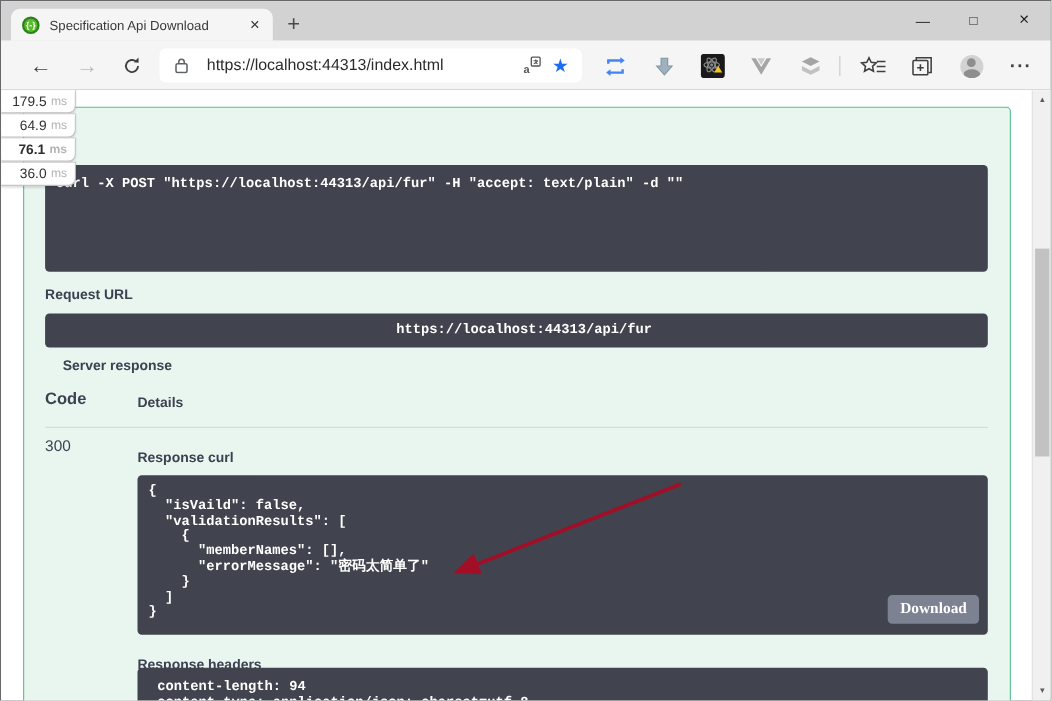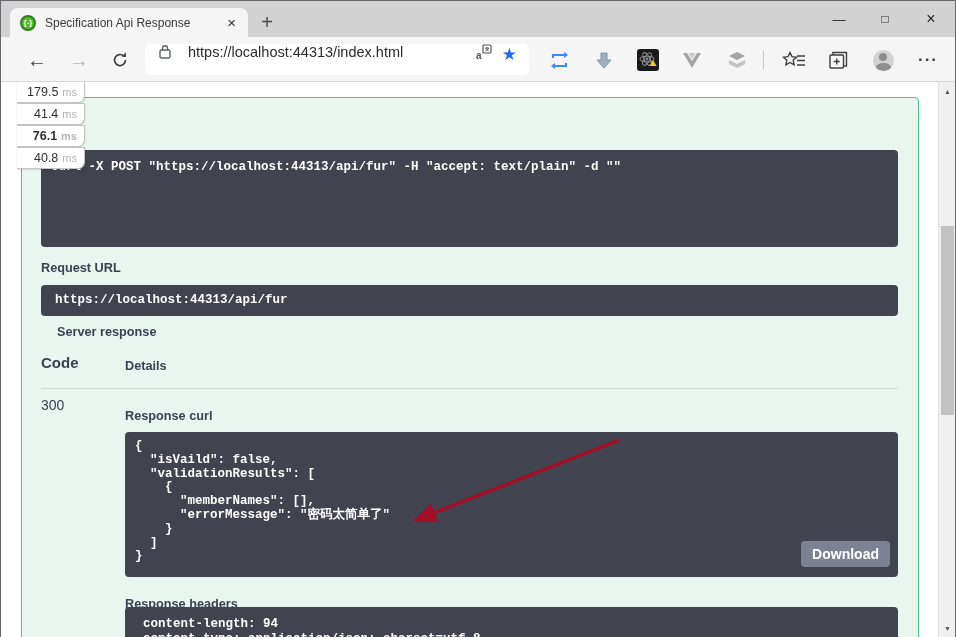--- a/index.html
+++ b/index.html
@@ -26,21 +26,21 @@
   .win-btn.max { font-size:12px; }
   .win-btn.close { font-size:16px; }
 
   
   .toolbar { position:absolute; left:1px; top:37px; width:954px; height:45px; background:#f5f5f5;
              border-bottom:1px solid #d6d6d6; }
   .nav-btn { position:absolute; top:9px; width:28px; height:28px; display:flex; align-items:center;
              justify-content:center; font-size:20px; color:#3f3f3f; }
   .nav-btn.disabled { color:#b8b8b8; }
   .addressbar { position:absolute; left:144px; top:7px; width:384px; height:31px; background:#fff;
-                border-radius:6px; display:flex; align-items:flex-start; }
+                border-radius:6px; display:flex; align-items:center; }
   .lock { margin-left:14px; flex:0 0 12px; }
   .url-text { font-size:14.5px; color:#2b2b2b; margin-left:17px; flex:1 1 auto; white-space:nowrap;
               overflow:hidden; }
   .addr-icon { flex:0 0 auto; margin-right:10px; display:flex; align-items:center; justify-content:center; }
   .fav-star { color:#1b6ef3; font-size:17px; margin-right:12px; }
   .ext-icon { position:absolute; top:11px; width:24px; height:24px; display:flex; align-items:center;
               justify-content:center; }
   .toolbar-sep { position:absolute; left:762px; top:14px; width:1px; height:18px; background:#c9c9c9; }
   .avatar { width:21px; height:21px; border-radius:50%; background:#d2d2d2; position:relative; overflow:hidden; }
   .avatar .head { position:absolute; left:6.5px; top:3.5px; width:8px; height:8px; border-radius:50%; background:#8e8e8e; }
@@ -50,39 +50,39 @@
   
   .content { position:absolute; left:1px; top:82px; width:954px; height:555px; background:#fff; overflow:hidden; }
   .opblock { position:absolute; left:20px; top:15px; width:898px; height:560px; background:#e9f6ef;
              border:1px solid #53c08c; border-radius:4px; }
   .codeblock { position:absolute; background:#41444e; border-radius:4px; }
   .codeblock pre { font-family:"Liberation Mono", monospace; font-weight:bold; color:#fff;
                    font-size:12.5px; line-height:13.8px; }
   .curl-block { left:40px; top:68px; width:857px; height:97px; }
   .curl-block pre { padding:11px 10px 0 10px; white-space:pre-wrap; word-break:break-all; }
   .section-label { position:absolute; font-size:12.7px; font-weight:bold; color:#3b4151; }
-  .url-block { left:40px; top:203px; width:857px; height:31px; }
+  .url-block { left:40px; top:203px; width:857px; height:31px;text-align:center; }
   .url-block pre { padding:9px 0 0 14px; }
   .code-header { position:absolute; left:40px; top:272px; font-size:15px; font-weight:bold; color:#3b4151; }
   .details-header { position:absolute; left:124px; top:277px; font-size:12.7px; font-weight:bold; color:#3b4151; }
   .table-sep { position:absolute; left:40px; top:306px; width:857px; height:1px; background:#d4d7da; }
   .status-code { position:absolute; left:40px; top:315px; font-size:14px; color:#3b4151; }
   .body-block { left:124px; top:350px; width:773px; height:145px; }
   .body-block pre { padding:8px 0 0 10px; }
   .download-btn { position:absolute; right:8px; bottom:10px; background:#7d8293; color:#fff;
                   font-size:14px; font-weight:bold; padding:5px 11px; border-radius:4px; border:none;
-                  font-family:Liberation Sans, sans-serif; }
+                  font-family:Liberation Serif, serif; }
   .headers-block { left:124px; top:525px; width:773px; height:110px; border-radius:4px 4px 0 0; }
   .headers-block pre { padding:10px 0 0 18px; line-height:15px; }
 
   
   .timing-box { position:absolute; left:0; width:68px; height:22px; background:#fff;
                 border:1px solid #c3c3c3; border-left:none; border-radius:0 0 7px 0;
                 display:flex; align-items:center; justify-content:flex-end; padding-right:7px;
-                box-shadow:0 1px 2px rgba(0,0,0,.12); z-index:6;margin-left:16px; }
+                box-shadow:0 1px 2px rgba(0,0,0,.12); z-index:6; }
   .timing-value { font-size:12.5px; color:#2f2f2f; }
   .timing-unit { font-size:11px; color:#b3b3b3; margin-left:4px; }
 
   .annotation-arrow { position:absolute; left:395px; top:350px; width:235px; height:100px; z-index:5;
                       pointer-events:none; }
 
   
   .scrollbar { position:absolute; right:0; top:0; width:17px; height:555px; background:#f0f0f0;
                border-left:1px solid #e2e2e2; z-index:8; }
   .scroll-arrow { position:absolute; left:0; width:17px; height:16px; display:flex; align-items:center;
@@ -92,21 +92,21 @@
   .scroll-thumb { position:absolute; left:2px; top:144px; width:13px; height:189px; background:#c2c2c2; }
 </style>
 </head>
 <body>
 
 <div class="window">
 
   <div class="titlebar">
     <div class="tab">
       <span class="favicon">{-}</span>
-      <span class="tab-title">Specification Api Response</span>
+      <span class="tab-title">Specification Api Download</span>
       <span class="tab-close">×</span>
     </div>
     <div class="new-tab">+</div>
     <div class="win-controls">
       <div class="win-btn">—</div>
       <div class="win-btn max">□</div>
       <div class="win-btn close">×</div>
     </div>
   </div>
 
@@ -232,29 +232,29 @@
     <div class="codeblock headers-block">
       <pre>content-length: 94 
 content-type: application/json; charset=utf-8</pre>
     </div>
 
     <div class="timing-box" style="top:-1px;">
       <span class="timing-value">179.5</span>
       <span class="timing-unit">ms</span>
     </div>
     <div class="timing-box" style="top:21px;">
-      <span class="timing-value">41.4</span>
+      <span class="timing-value">64.9</span>
       <span class="timing-unit">ms</span>
     </div>
     <div class="timing-box" style="top:43px;font-weight:bold;">
       <span class="timing-value">76.1</span>
       <span class="timing-unit">ms</span>
     </div>
     <div class="timing-box" style="top:65px;">
-      <span class="timing-value">40.8</span>
+      <span class="timing-value">36.0</span>
       <span class="timing-unit">ms</span>
     </div>
 
     <svg class="annotation-arrow" viewBox="0 0 235 100">
       <defs>
         <marker id="arrowhead" markerWidth="7" markerHeight="6" refX="5.2" refY="3" orient="auto">
           <path d="M7 0 L0 3 L7 6 z" fill="#a30e27" transform="rotate(180 3.5 3)"></path>
         </marker>
       </defs>
       <line x1="223" y1="8" x2="22" y2="87" stroke="#a30e27" stroke-width="3.4" marker-end="url(#arrowhead)"></line>

